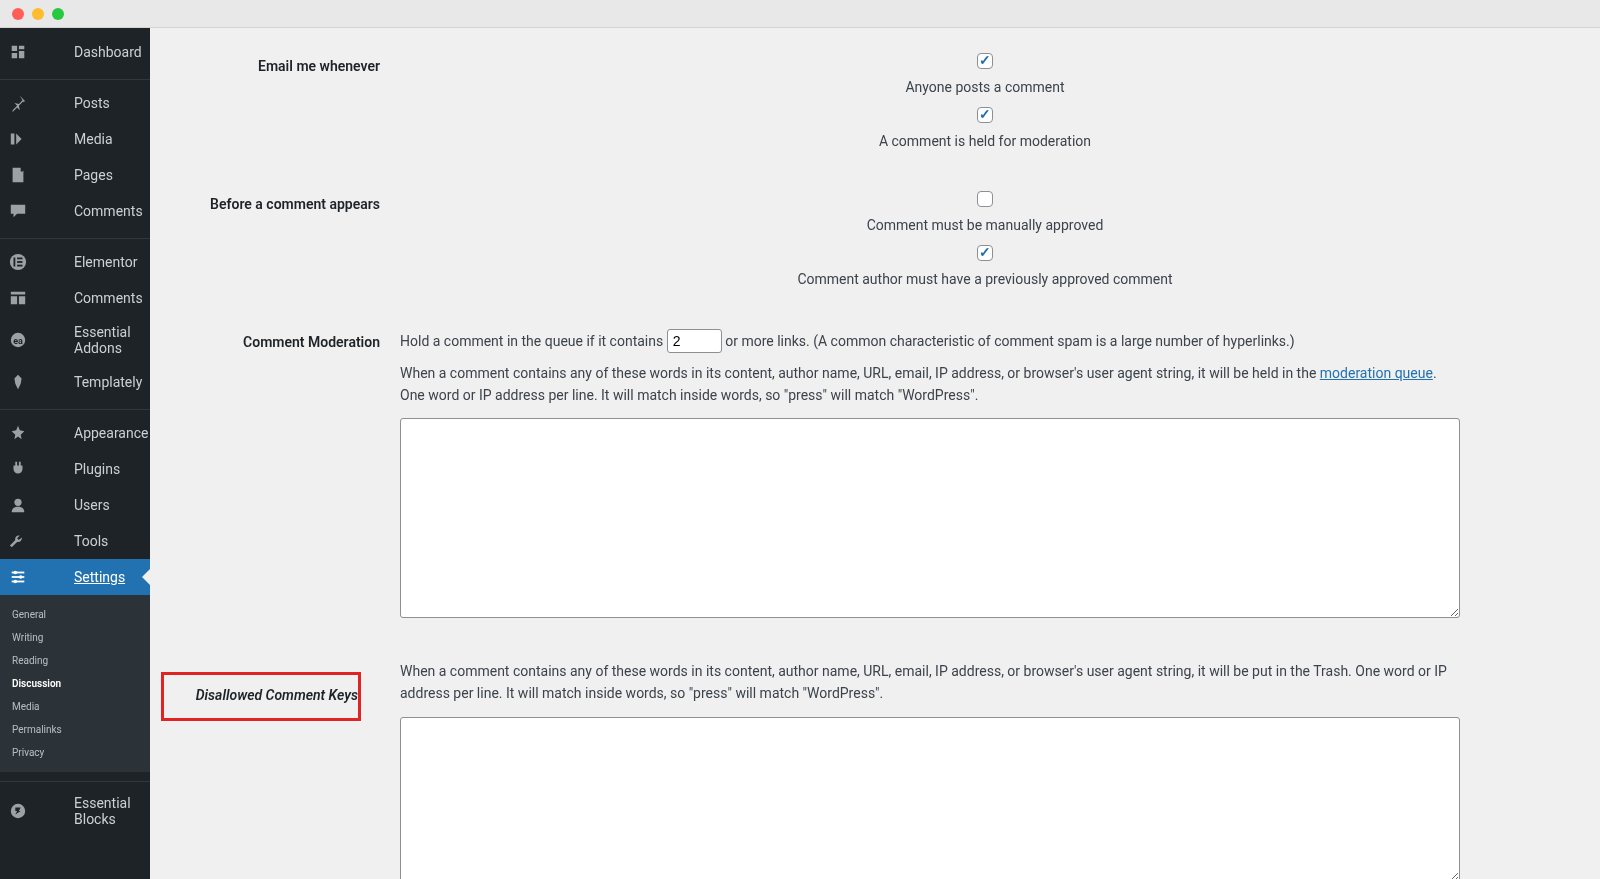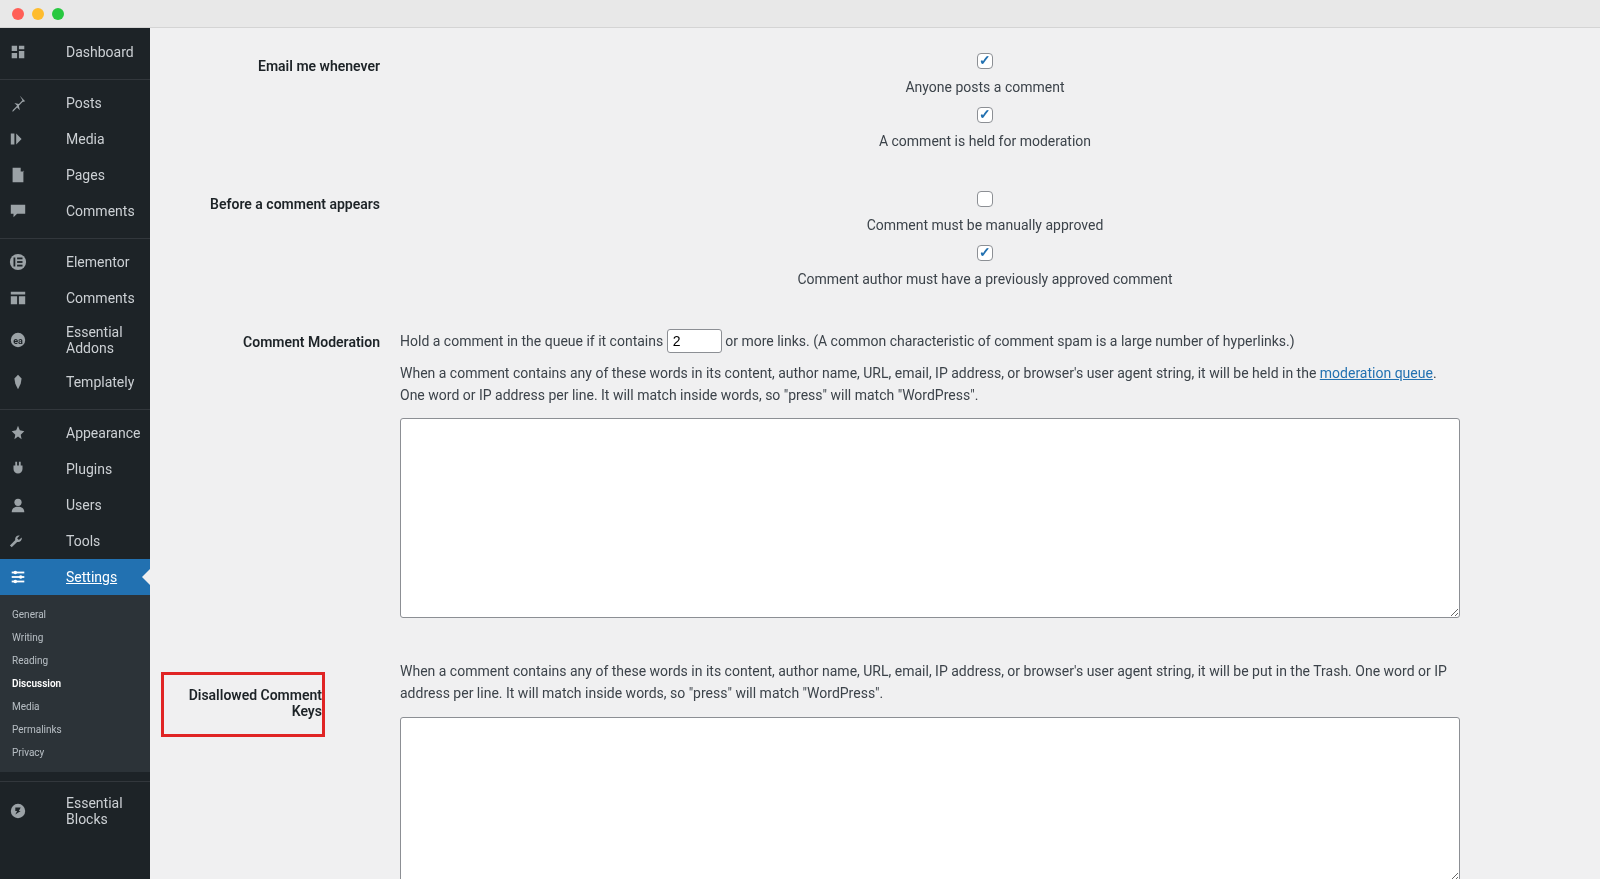--- a/index.html
+++ b/index.html
@@ -46,20 +46,21 @@
   padding: 8px 8px;
   color: #ccd0d4;
   cursor: pointer;
   position: relative;
   gap: 38px;
 }
 .nav-item.first { padding-top: 14px; }
 .nav-item .icon {
   width: 20px;
   height: 20px;
+  margin-right: 8px;
   display: flex;
   align-items: center;
   justify-content: center;
   color: rgba(240,246,252,0.6);
   flex-shrink: 0;
 }
 .nav-item.active {
   background: #2271b1;
   color: #fff;
   text-decoration: underline;
@@ -181,21 +182,22 @@
   line-height: 1.55;
   color: #3c434a;
   max-width: 1060px;
 }
 a { color: #2271b1; text-decoration: underline; }
 .highlight-box {
   border: 3px solid #e02424;
   padding: 12px 0 15px 6px;
   margin-left: -9px;
   margin-top: 16px;
-  width: 164px;
+  width: 200px;
+  font-style: italic;
 }
 .icon svg { width: 18px; height: 18px; fill: currentColor; }
 </style>
 </head>
 <body>
 
 <div class="titlebar">
   <div class="tl-dot tl-red"></div>
   <div class="tl-dot tl-yellow"></div>
   <div class="tl-dot tl-green"></div>

